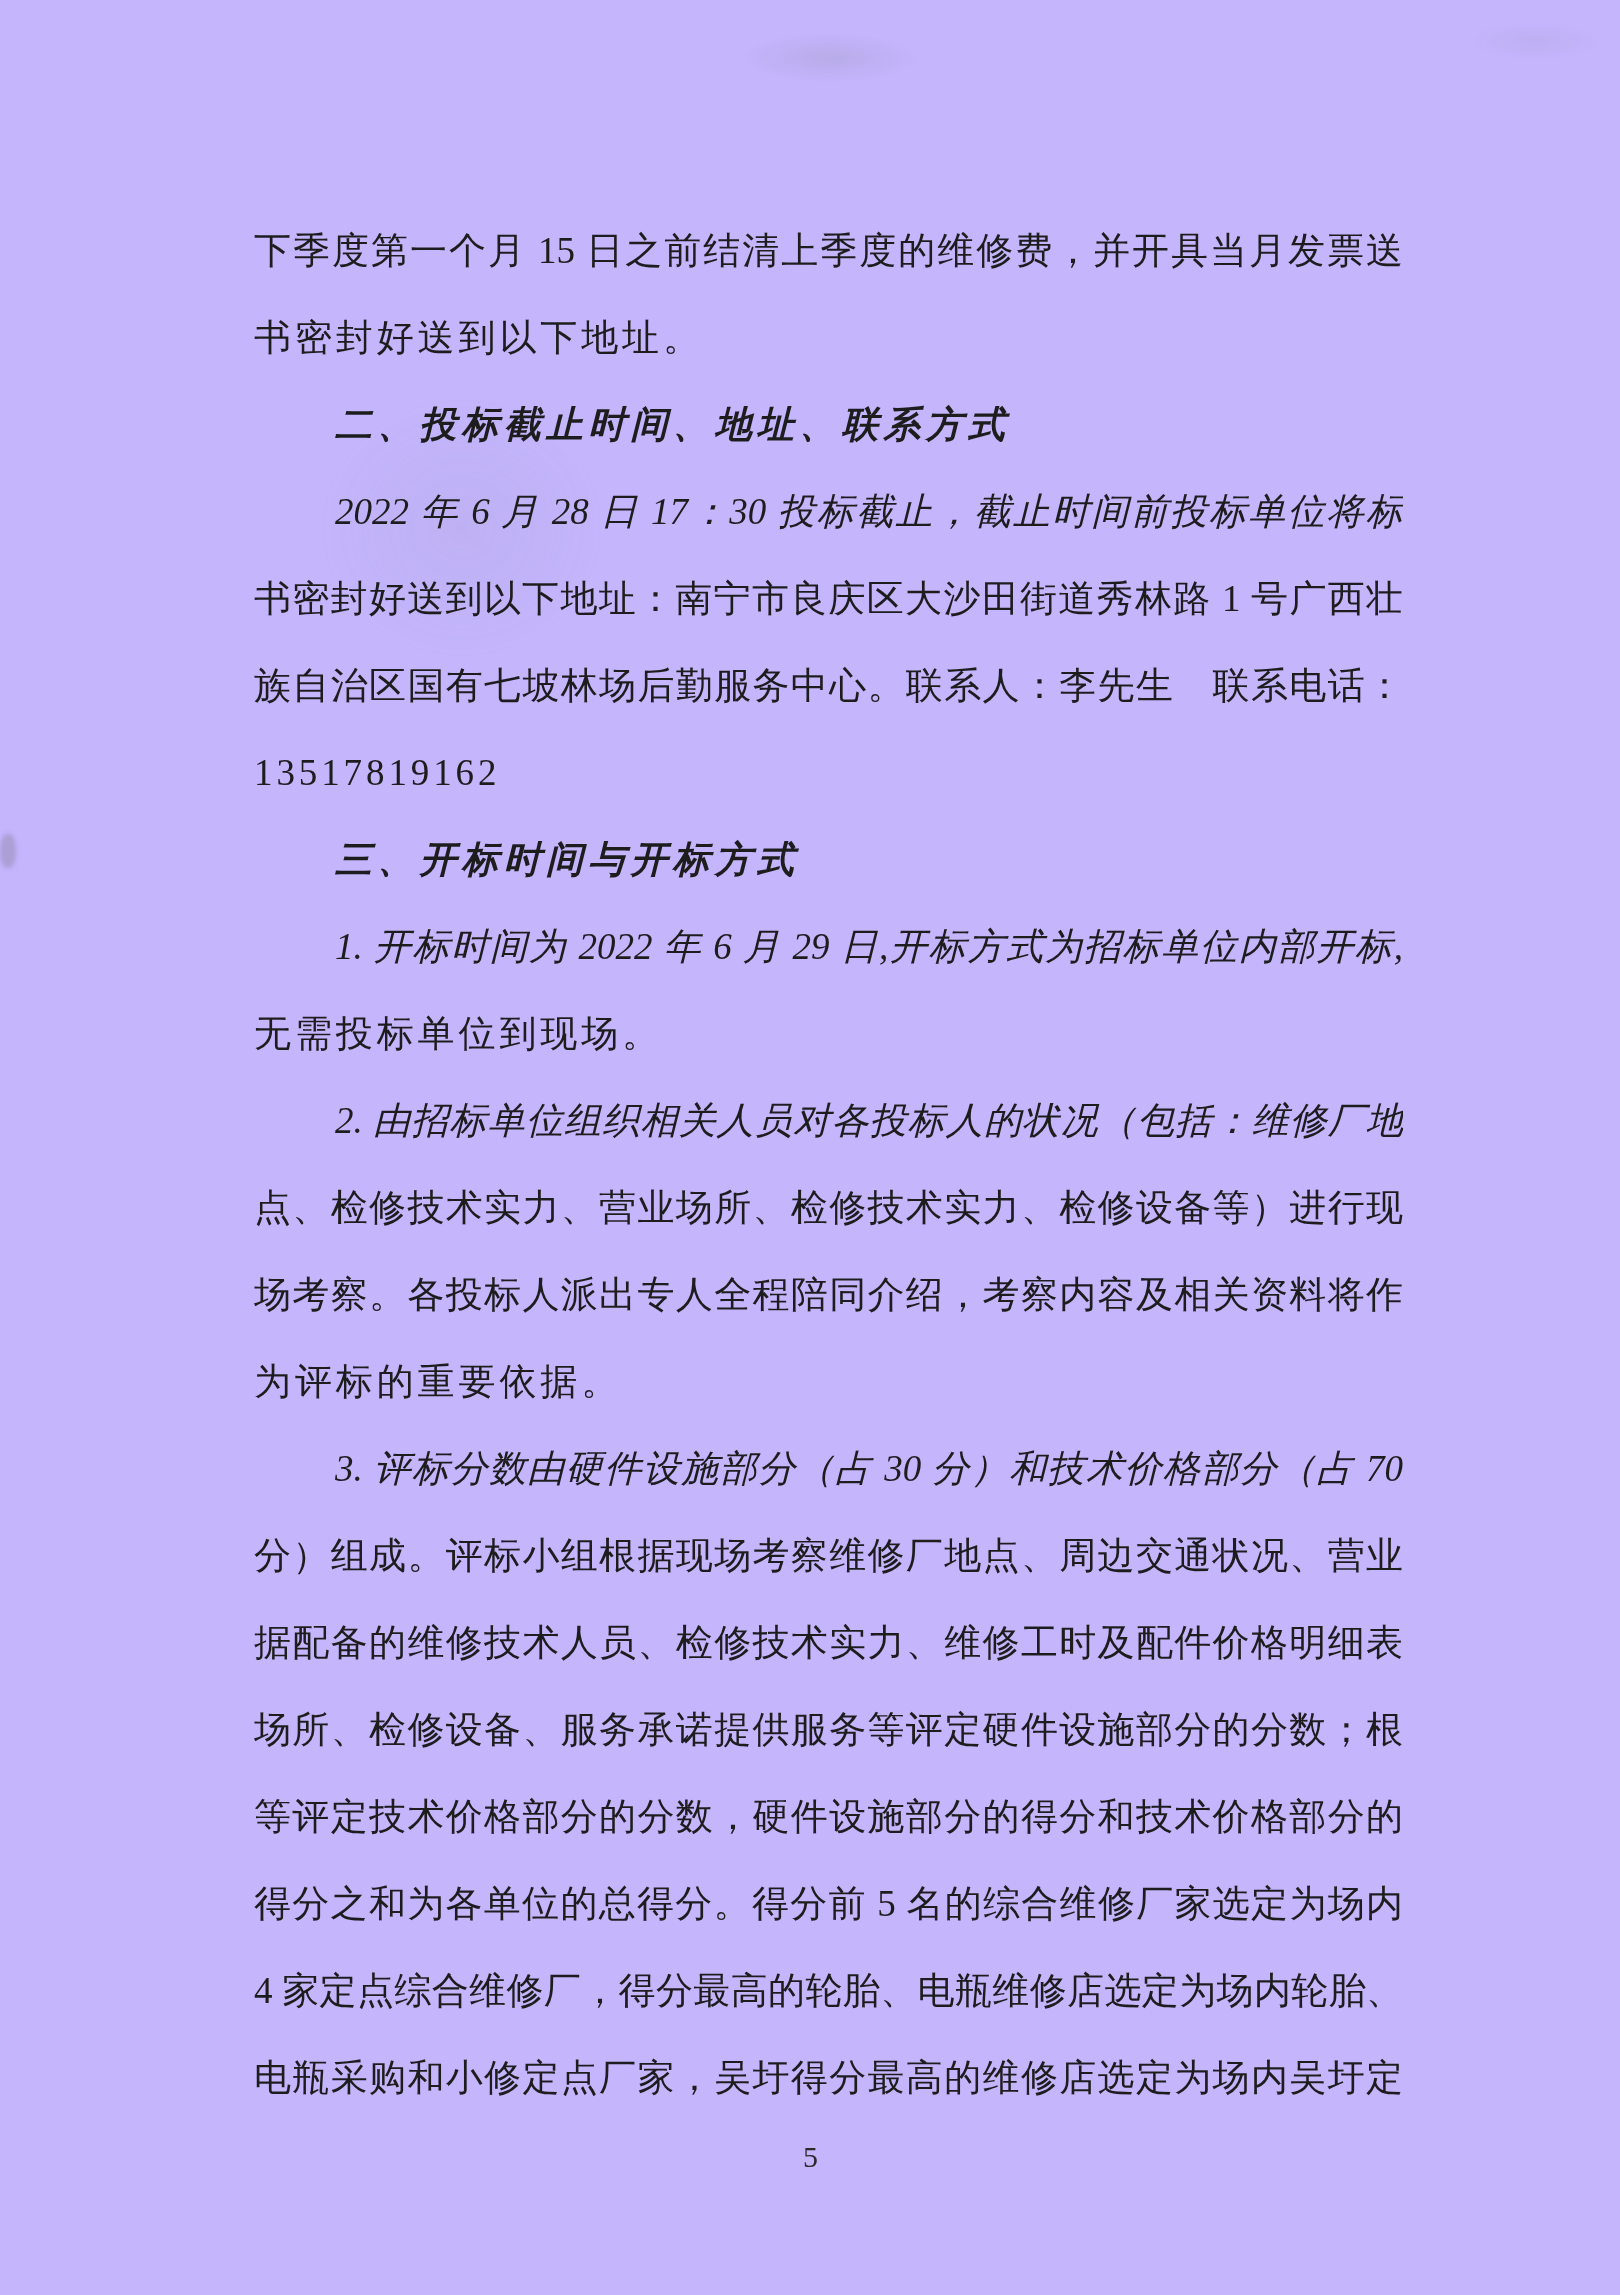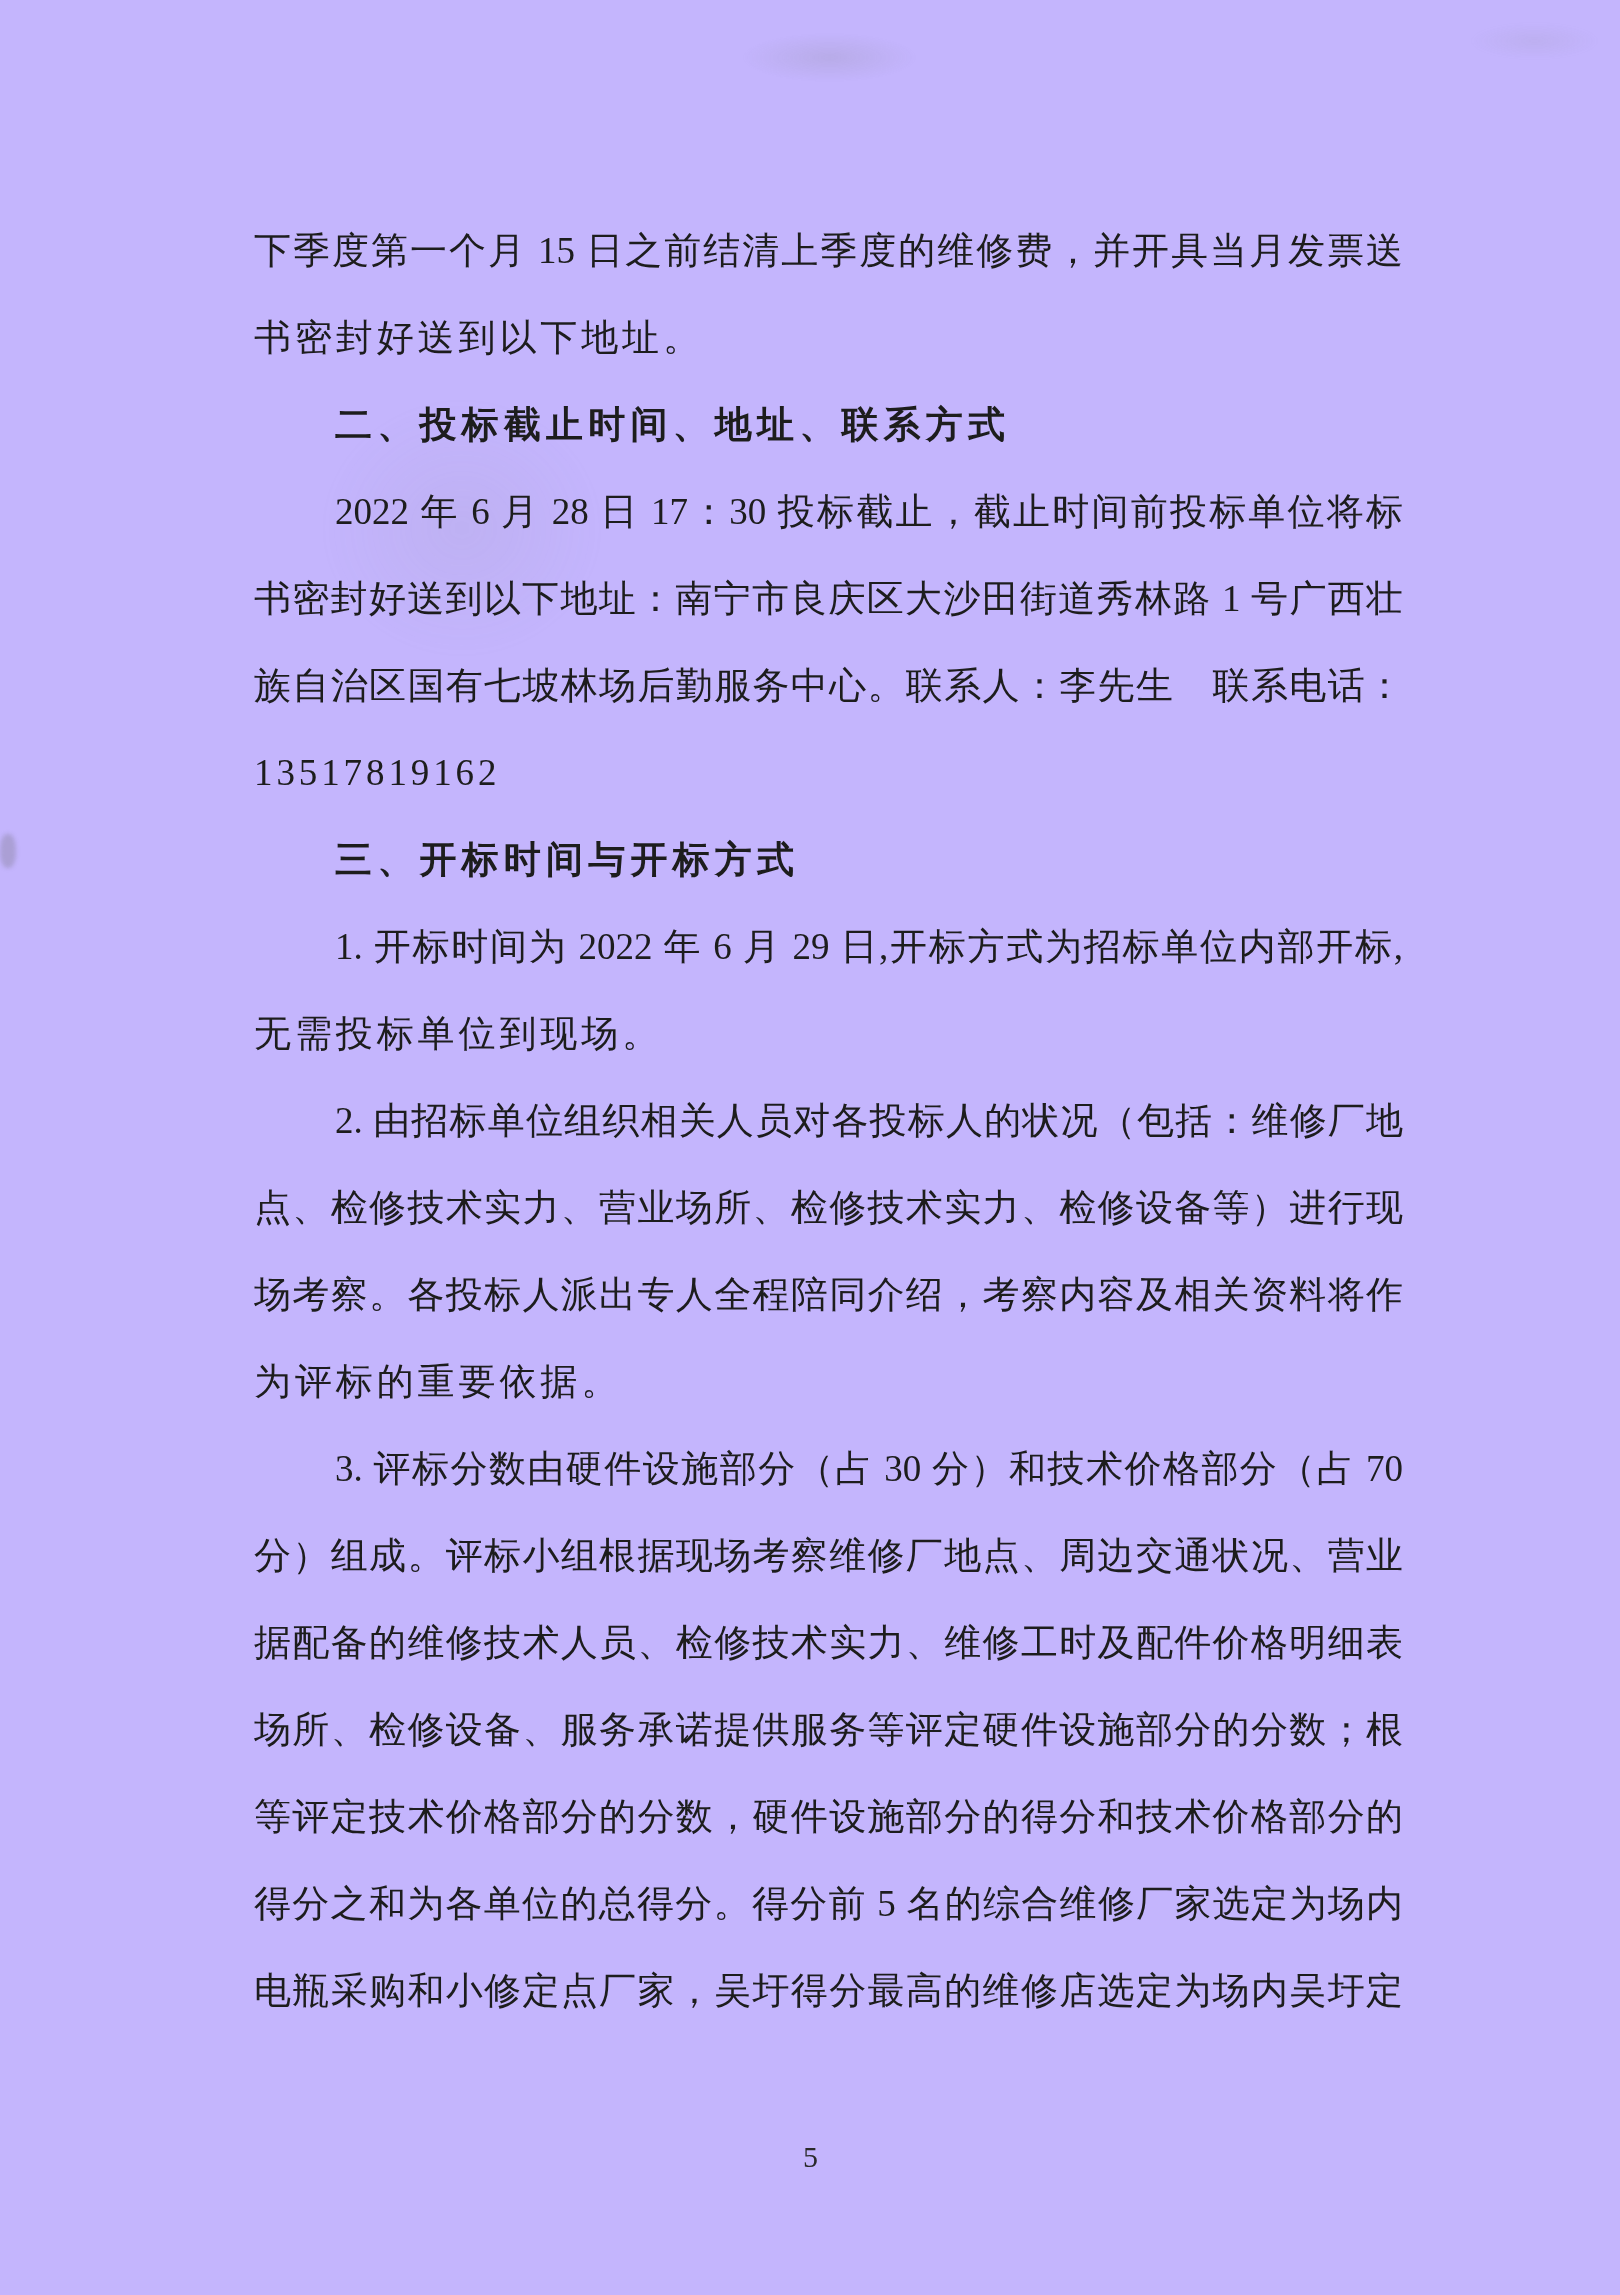--- a/index.html
+++ b/index.html
@@ -28,20 +28,21 @@
   .line.justify{
     white-space:normal;
     letter-spacing:normal;
     text-align:justify;
     text-align-last:justify;
     text-justify:inter-character;
     overflow:hidden;
   }
   .line.indent{
     padding-left:81px;
+    font-style:italic;
   }
   .line.heading{
     font-weight:bold;
     letter-spacing:5.2px;
   }
   .pagenum{
     position:absolute;
     top:2137px;
     left:0;
     width:100%;
@@ -97,18 +98,19 @@
       <div class="line justify indent">2. 由招标单位组织相关人员对各投标人的状况（包括：维修厂地</div>
       <div class="line justify">点、检修技术实力、营业场所、检修技术实力、检修设备等）进行现</div>
       <div class="line justify">场考察。各投标人派出专人全程陪同介绍，考察内容及相关资料将作</div>
       <div class="line">为评标的重要依据。</div>
       <div class="line justify indent">3. 评标分数由硬件设施部分（占 30 分）和技术价格部分（占 70</div>
       <div class="line justify">分）组成。评标小组根据现场考察维修厂地点、周边交通状况、营业</div>
       <div class="line justify">据配备的维修技术人员、检修技术实力、维修工时及配件价格明细表</div>
       <div class="line justify">场所、检修设备、服务承诺提供服务等评定硬件设施部分的分数；根</div>
       <div class="line justify">等评定技术价格部分的分数，硬件设施部分的得分和技术价格部分的</div>
       <div class="line justify">得分之和为各单位的总得分。得分前 5 名的综合维修厂家选定为场内</div>
+      <div class="line justify">4 家定点综合维修厂，得分最高的轮胎、电瓶维修店选定为场内轮胎、</div>
       <div class="line justify">电瓶采购和小修定点厂家，吴圩得分最高的维修店选定为场内吴圩定</div>
     </div>
 
   <div class="pagenum">5</div>
 </div>
 
 
 </body></html>

